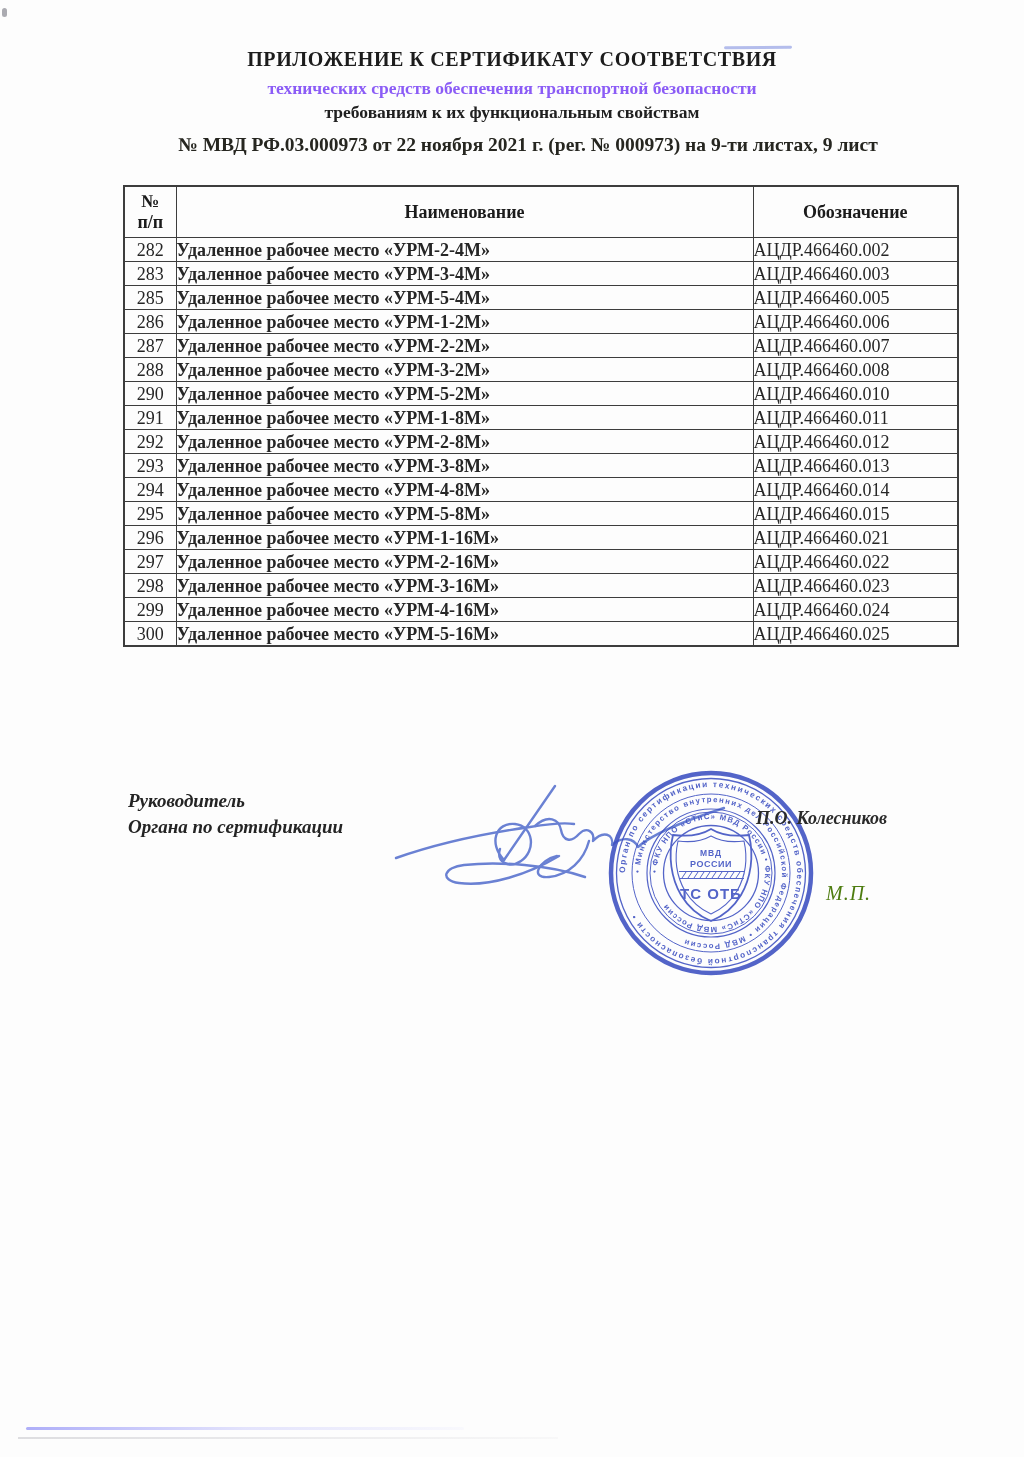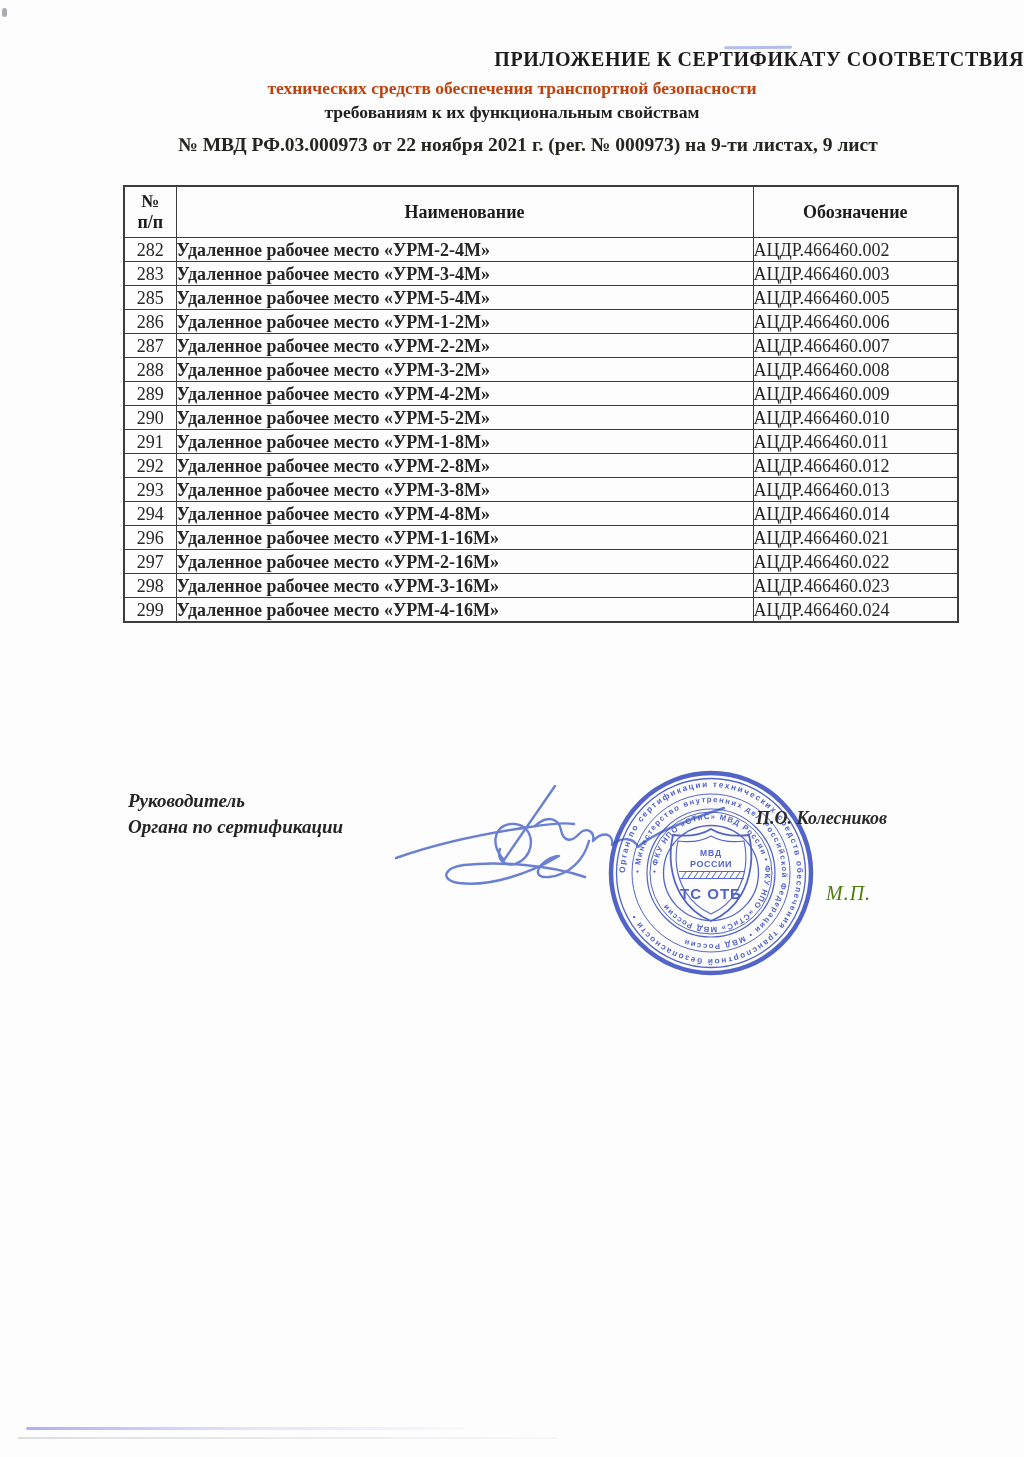--- a/index.html
+++ b/index.html
@@ -14,26 +14,26 @@
     width:1024px;height:1457px;
     margin:0 auto;
     background:#fdfdfd;
     overflow:hidden;
     font-family:"Liberation Serif","DejaVu Serif",serif;
     color:var(--c-ink,#222);
   }
   
   .doc-title{
     position:absolute;top:48px;left:0;width:100%;
-    text-align:right;font-weight:bold;font-size:20px;letter-spacing:.6px;
+    text-align:center;font-weight:bold;font-size:20px;letter-spacing:.6px;
     color:#1c1c1c;
   }
   .doc-subtitle1{
     position:absolute;top:78px;left:0;width:100%;
-    text-align:center;font-weight:bold;font-size:17.5px;color:#c2410c;
+    text-align:center;font-weight:bold;font-size:17.5px;color:#8b5cf6;
   }
   .doc-subtitle2{
     position:absolute;top:102px;left:0;width:100%;
     text-align:center;font-weight:bold;font-size:17.5px;color:#202020;
   }
   .doc-regline{
     position:absolute;top:134px;left:16px;width:100%;
     text-align:center;font-weight:bold;font-size:19.5px;color:#262620;
   }
   
@@ -152,25 +152,20 @@
           <td class="c-num">287</td>
           <td class="c-name">Удаленное рабочее место «УРМ-2-2М»</td>
           <td class="c-code">АЦДР.466460.007</td>
         </tr>
         <tr>
           <td class="c-num">288</td>
           <td class="c-name">Удаленное рабочее место «УРМ-3-2М»</td>
           <td class="c-code">АЦДР.466460.008</td>
         </tr>
         <tr>
-          <td class="c-num">289</td>
-          <td class="c-name">Удаленное рабочее место «УРМ-4-2М»</td>
-          <td class="c-code">АЦДР.466460.009</td>
-        </tr>
-        <tr>
           <td class="c-num">290</td>
           <td class="c-name">Удаленное рабочее место «УРМ-5-2М»</td>
           <td class="c-code">АЦДР.466460.010</td>
         </tr>
         <tr>
           <td class="c-num">291</td>
           <td class="c-name">Удаленное рабочее место «УРМ-1-8М»</td>
           <td class="c-code">АЦДР.466460.011</td>
         </tr>
         <tr>
@@ -182,38 +177,48 @@
           <td class="c-num">293</td>
           <td class="c-name">Удаленное рабочее место «УРМ-3-8М»</td>
           <td class="c-code">АЦДР.466460.013</td>
         </tr>
         <tr>
           <td class="c-num">294</td>
           <td class="c-name">Удаленное рабочее место «УРМ-4-8М»</td>
           <td class="c-code">АЦДР.466460.014</td>
         </tr>
         <tr>
+          <td class="c-num">295</td>
+          <td class="c-name">Удаленное рабочее место «УРМ-5-8М»</td>
+          <td class="c-code">АЦДР.466460.015</td>
+        </tr>
+        <tr>
           <td class="c-num">296</td>
           <td class="c-name">Удаленное рабочее место «УРМ-1-16М»</td>
           <td class="c-code">АЦДР.466460.021</td>
         </tr>
         <tr>
           <td class="c-num">297</td>
           <td class="c-name">Удаленное рабочее место «УРМ-2-16М»</td>
           <td class="c-code">АЦДР.466460.022</td>
         </tr>
         <tr>
           <td class="c-num">298</td>
           <td class="c-name">Удаленное рабочее место «УРМ-3-16М»</td>
           <td class="c-code">АЦДР.466460.023</td>
         </tr>
         <tr>
           <td class="c-num">299</td>
           <td class="c-name">Удаленное рабочее место «УРМ-4-16М»</td>
           <td class="c-code">АЦДР.466460.024</td>
+        </tr>
+        <tr>
+          <td class="c-num">300</td>
+          <td class="c-name">Удаленное рабочее место «УРМ-5-16М»</td>
+          <td class="c-code">АЦДР.466460.025</td>
         </tr>
       </tbody>
   </table>
 
   <div class="role-lines">
     <div>Руководитель</div>
     <div>Органа по сертификации</div>
   </div>
 
   <svg class="signature-svg" width="348" height="132" viewBox="0 0 348 132" fill="none">

